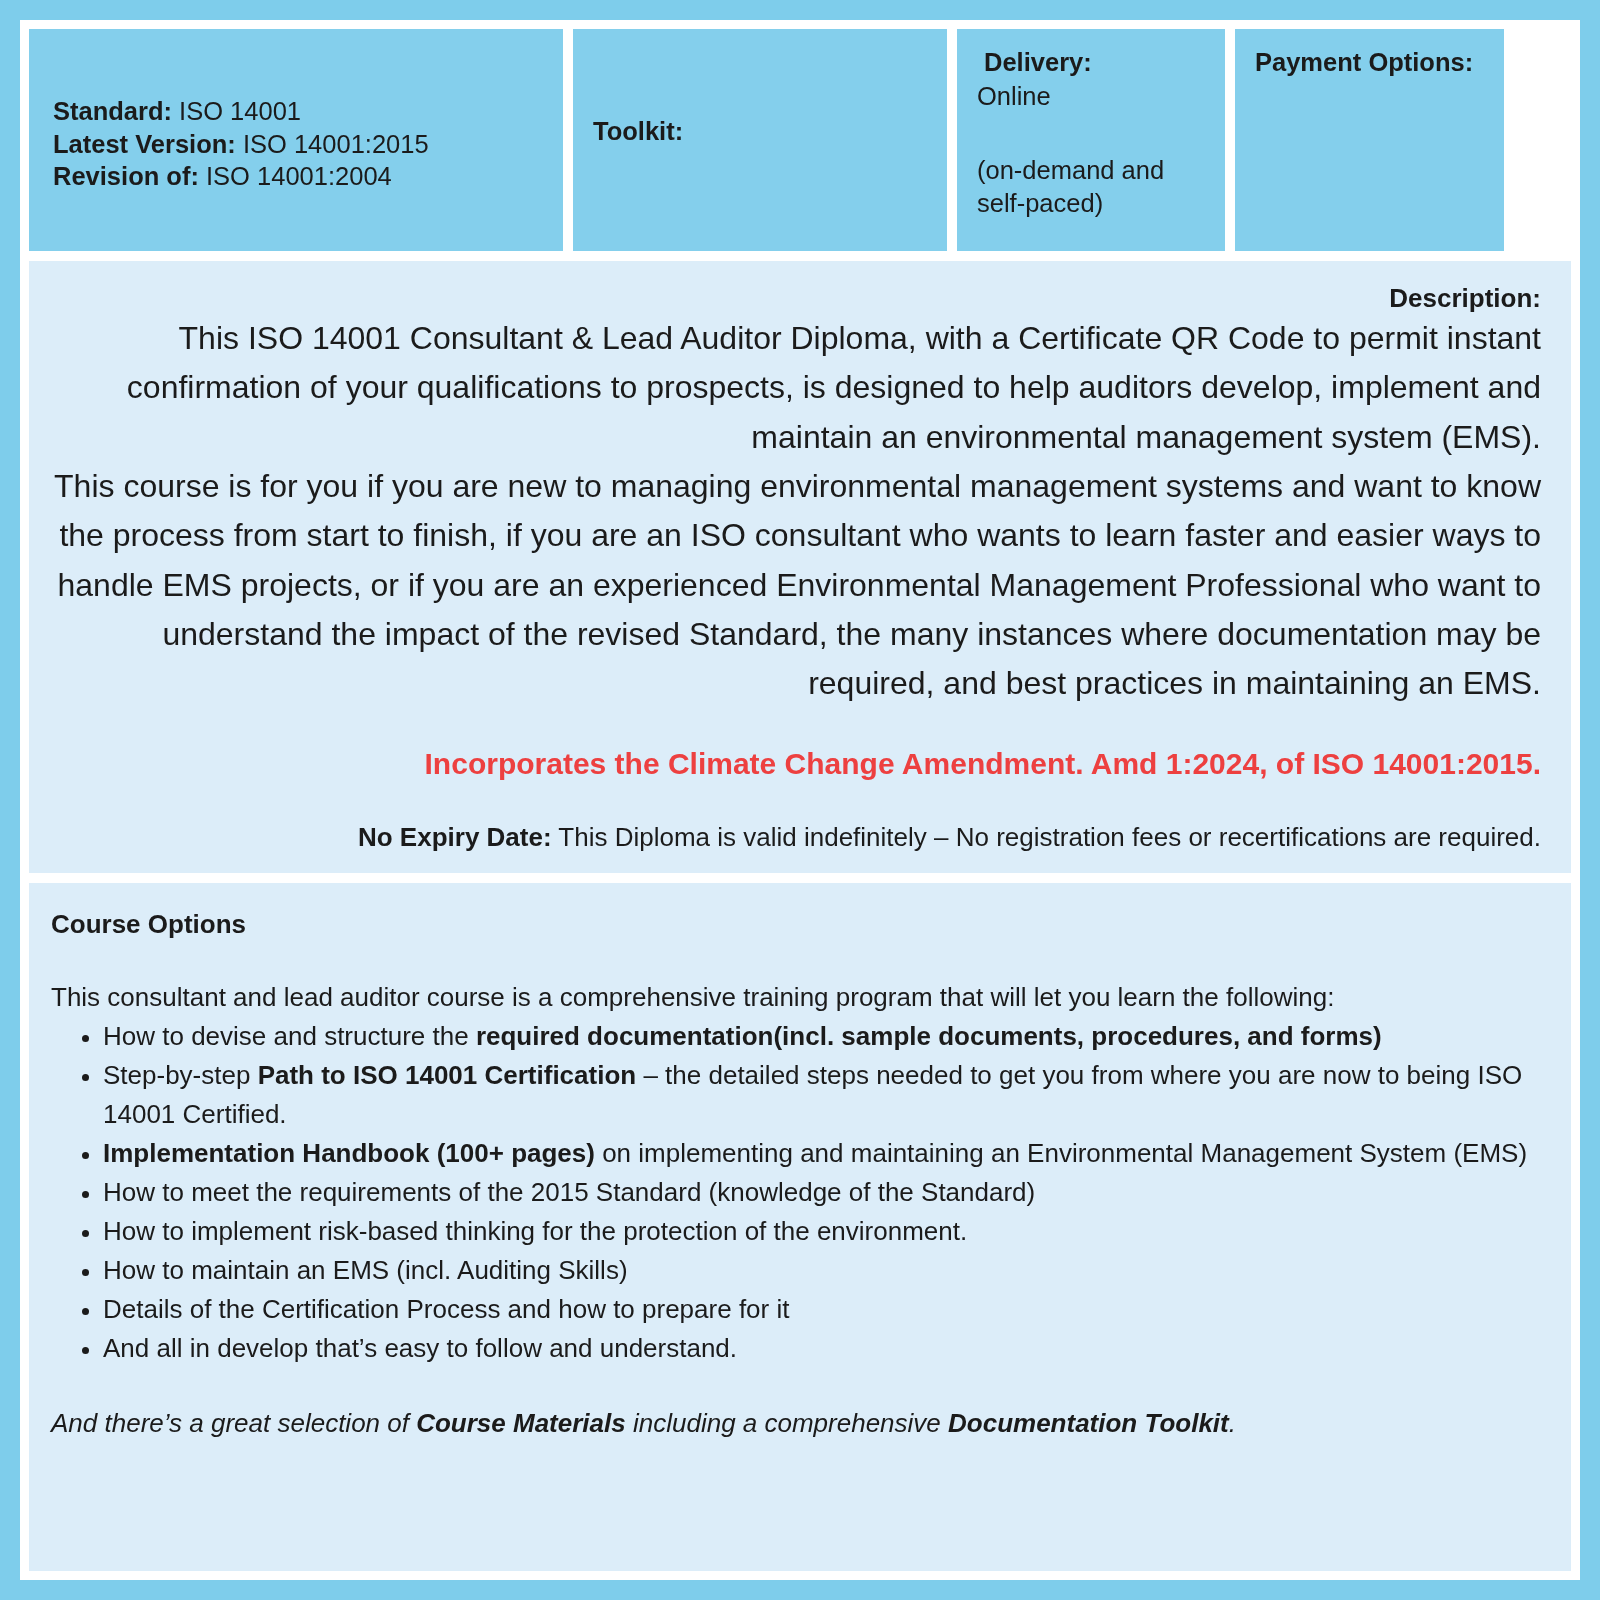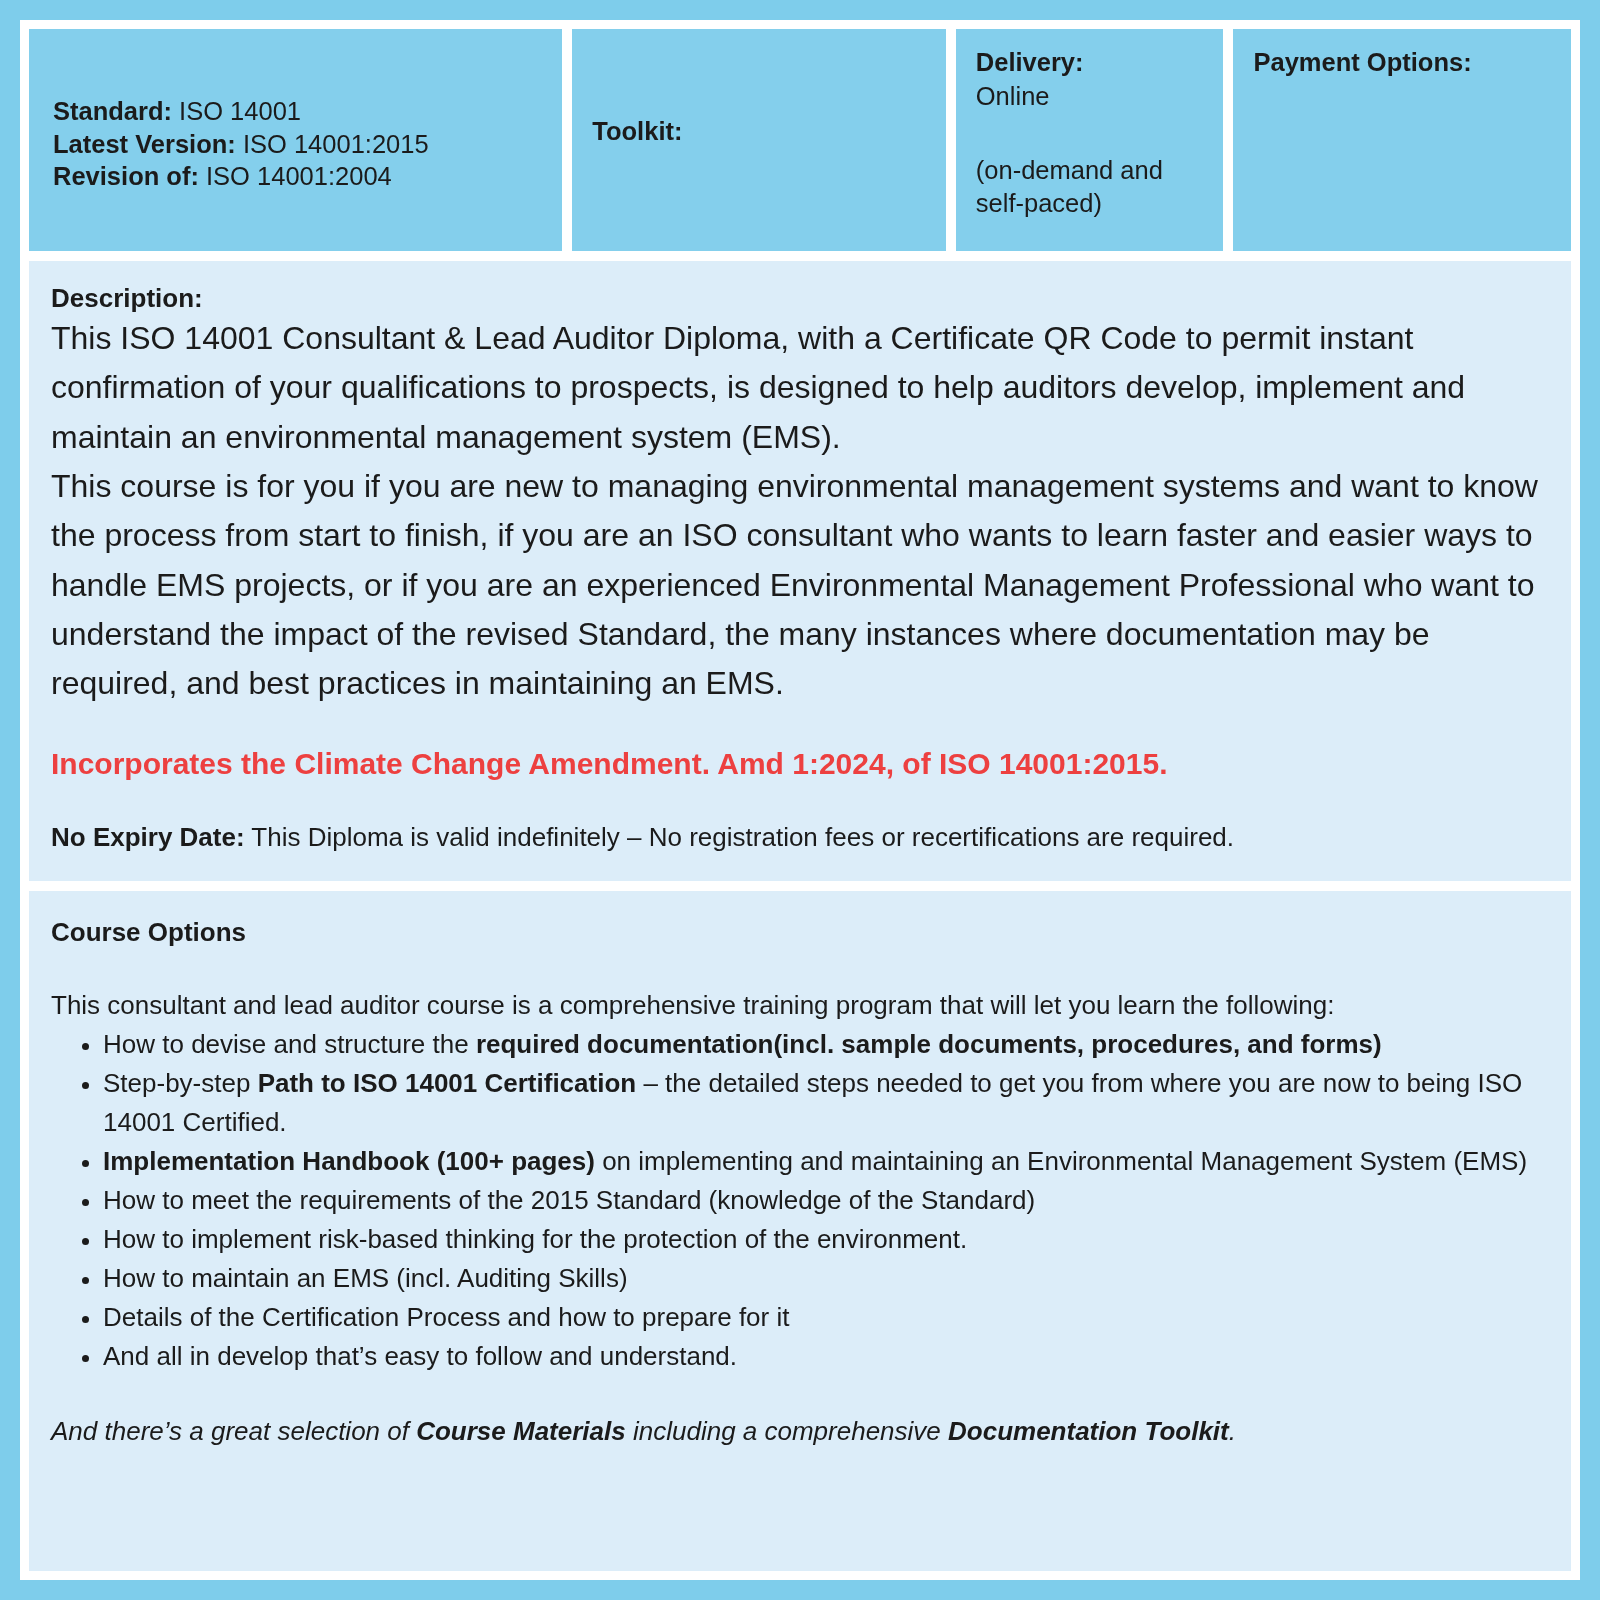--- a/index.html
+++ b/index.html
@@ -36,54 +36,55 @@
     flex: 0 0 auto;
   }
   .hcell {
     background: #84cfec;
     box-sizing: border-box;
     padding: 18px 20px 10px 20px;
   }
   .hcell.standard   { width: 534px; display:flex; flex-direction:column; justify-content:center; padding-left: 24px;}
   .hcell.duration   { width: 374px; margin-left: 10px; display:flex; flex-direction:column; justify-content:center;}
   .hcell.delivery   { width: 268px; margin-left: 10px; }
-  .hcell.payment    { width: 338px; margin-left: 10px; }
+  .hcell.payment    { width: 269px; margin-left: 10px; }
 
   .hcell .line {
     font-size: 25.5px;
     line-height: 1.28;
     white-space: nowrap;
   }
   .hcell .line b { font-weight: bold; }
 
   .hlabel {
     font-size: 25.5px;
     font-weight: bold;
     line-height: 1.2;
   }
   .hvalue {
     font-size: 25.5px;
     line-height: 1.28;
   }
   .duration .hlabel { margin-bottom: 26px; }
   .duration .hvalue { line-height: 1.18; }
-  .delivery .hlabel { margin-bottom: 2px; }
+  .delivery .hlabel { margin-bottom: 2px; margin-left: 7px; }
   .delivery .hvalue2 { font-size: 25.5px; line-height: 1.3; margin-top: 42px; }
   .payment .hlabel { margin-bottom: 44px; }
   .payment .hvalue { line-height: 1.35; }
 
   
   .panel {
     background: #dcedf9;
     box-sizing: border-box;
   }
   .panel.description {
     margin-top: 10px;
-    padding: 22px 30px 26px 22px;
+    padding: 22px 30px 18px 22px;
     flex: 0 0 auto;
+    text-align: right;
   }
   .panel.course {
     margin-top: 10px;
     padding: 26px 30px 22px 22px;
     flex: 1 1 auto;
   }
 
   .section-title {
     font-size: 26px;
     font-weight: bold;

